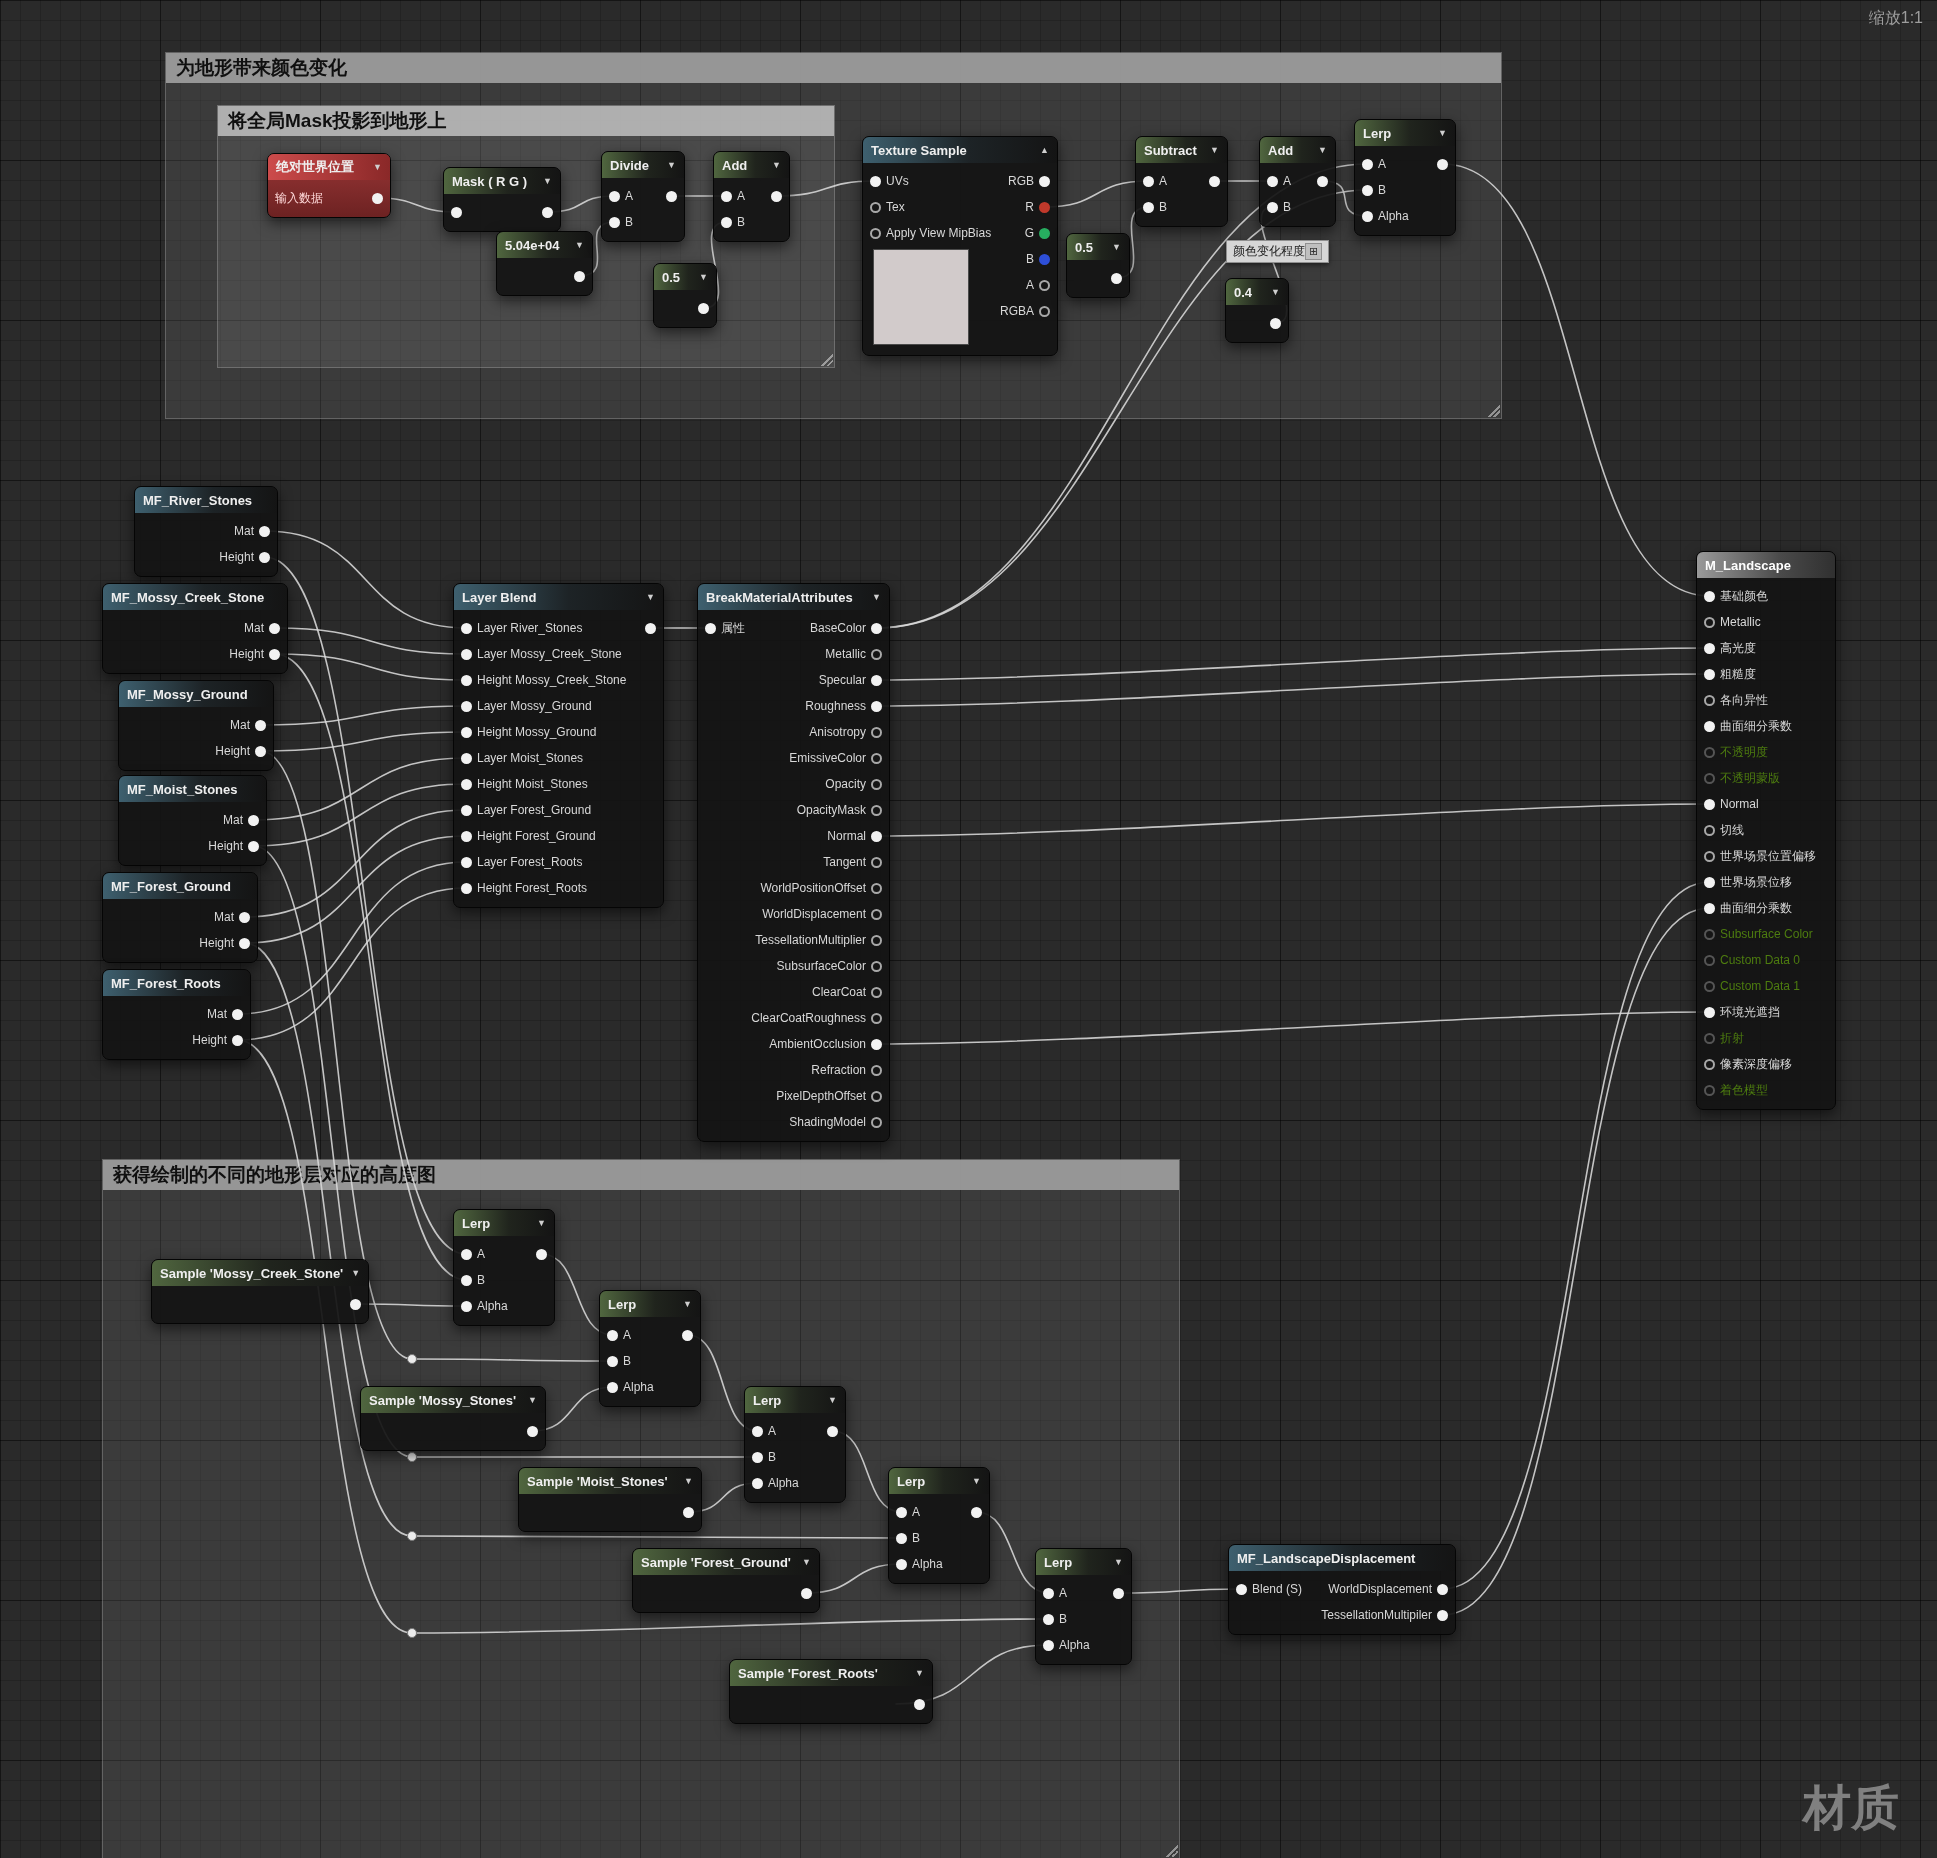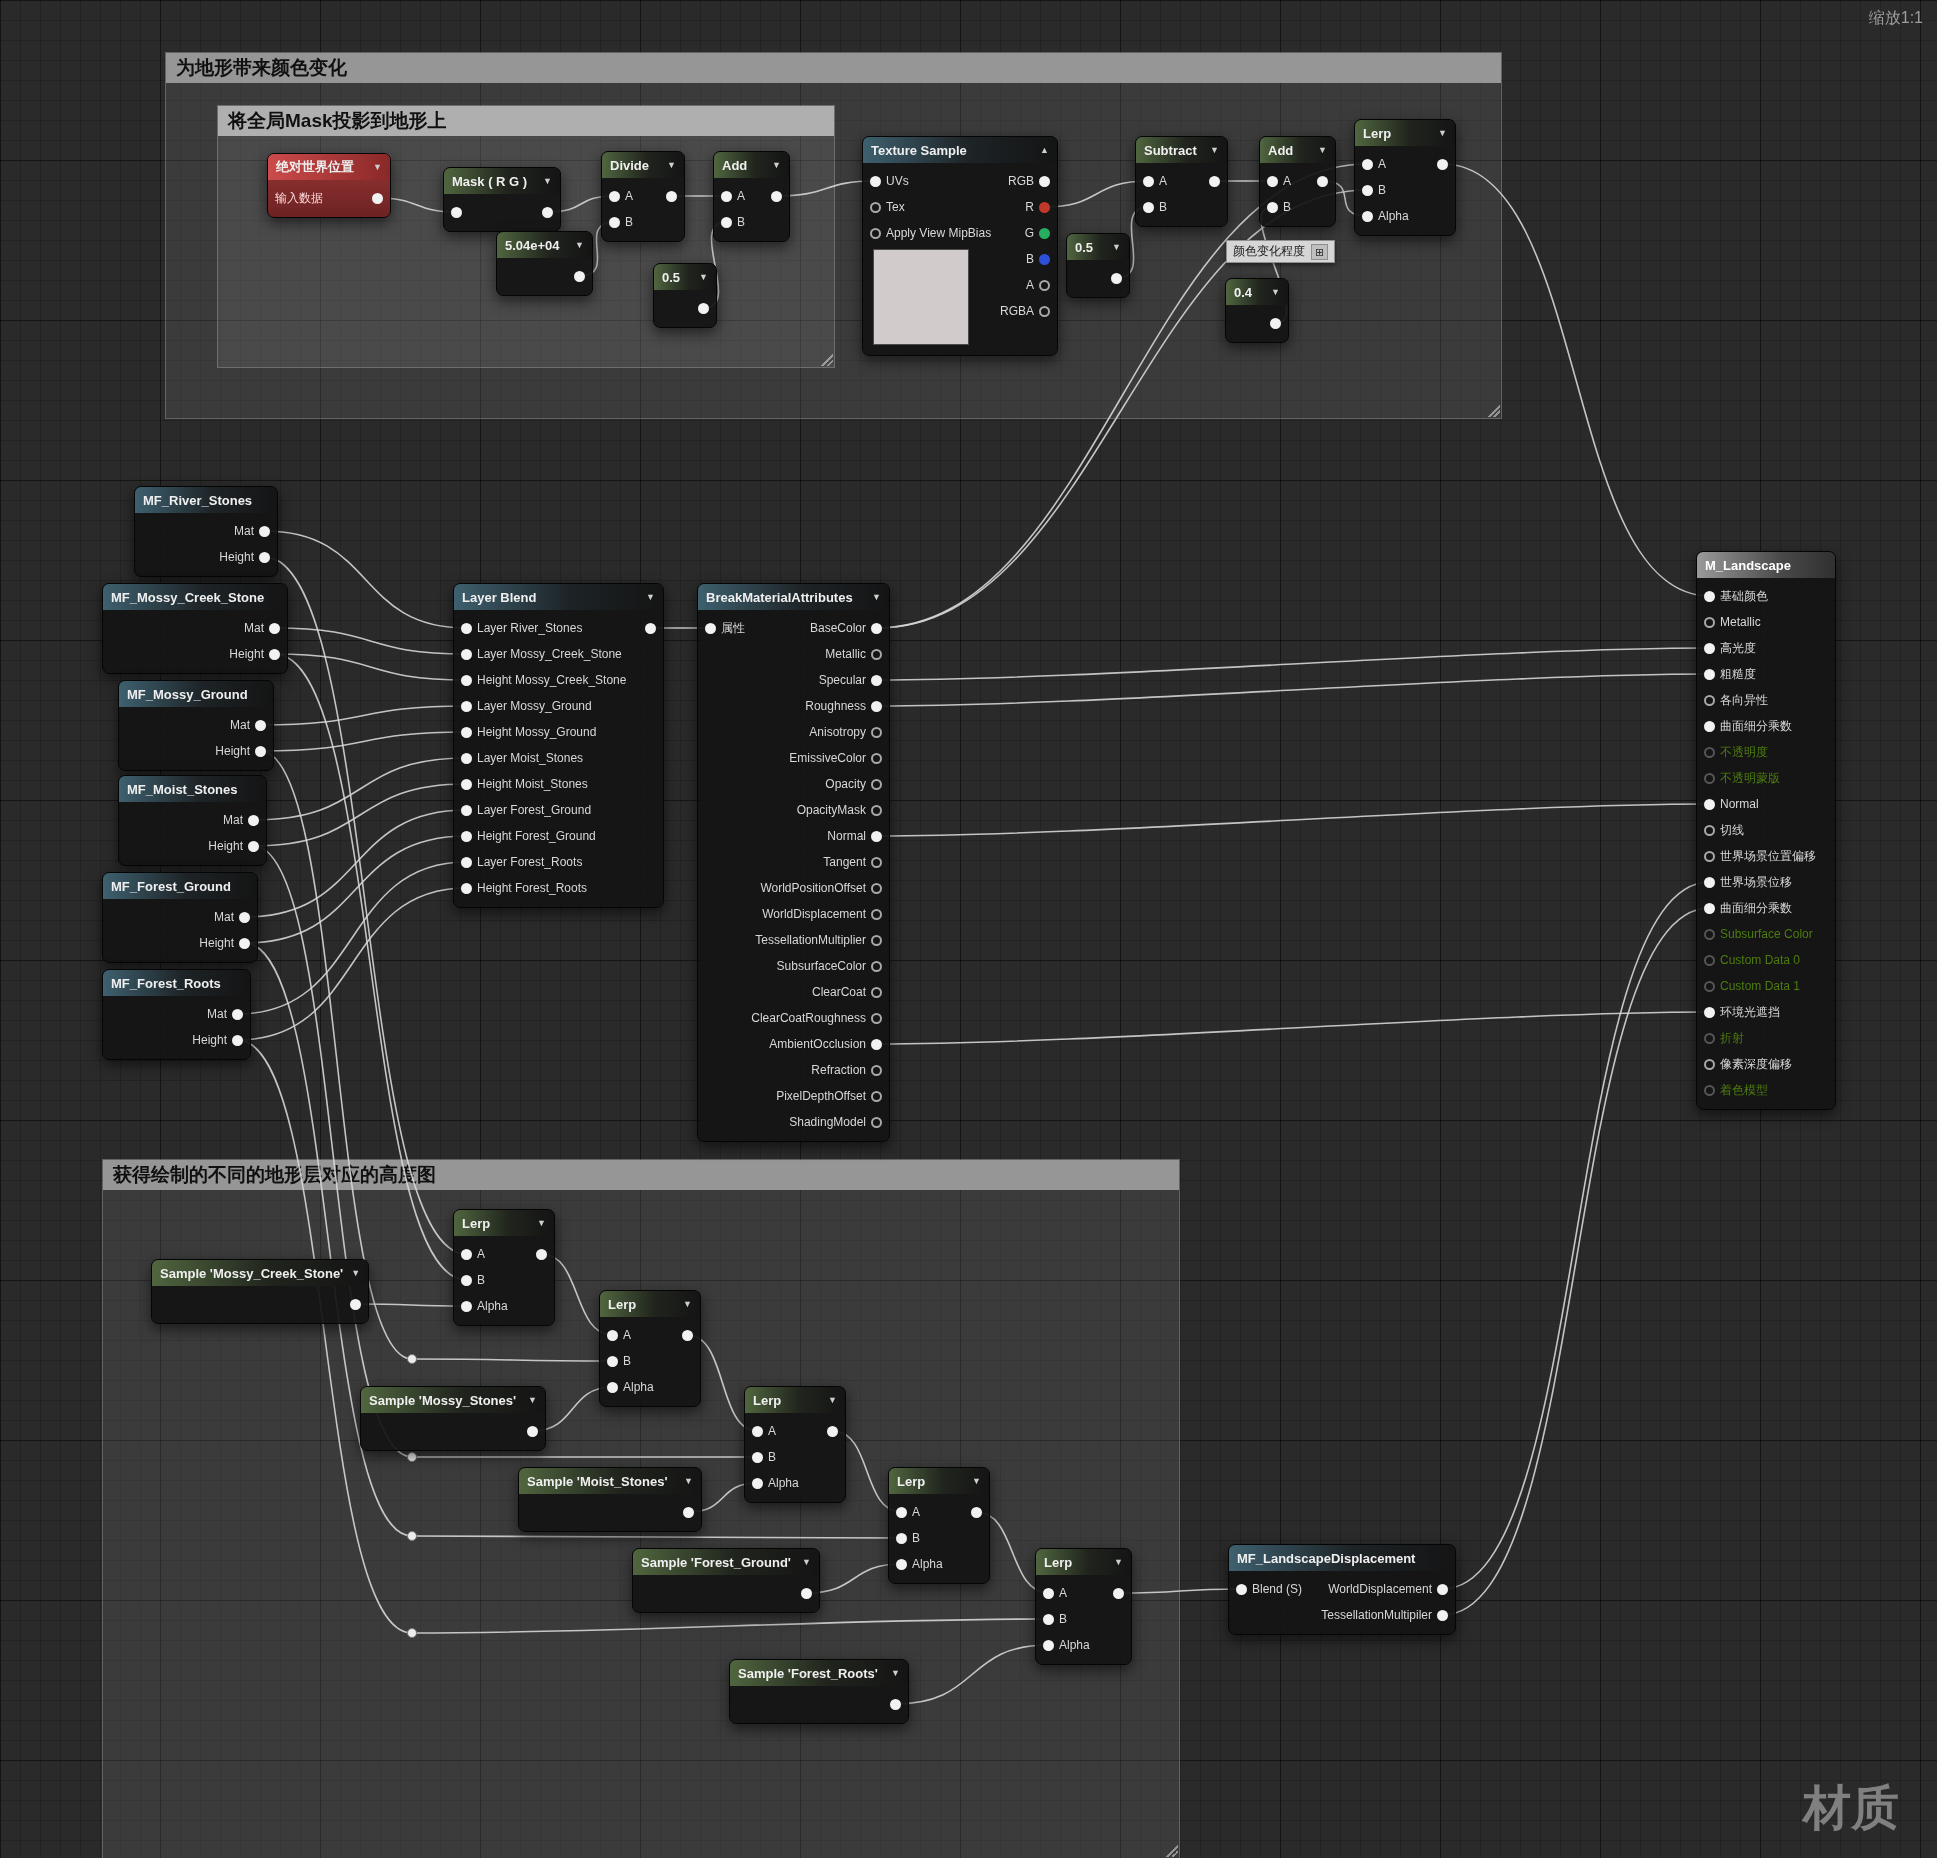--- a/index.html
+++ b/index.html
@@ -38,21 +38,21 @@
   .pin.disabled{border-color:#555;}
   .variant-math>.node-header{background:linear-gradient(90deg,#50663f,#20241d 55%,#141414);}
   .variant-func>.node-header{background:linear-gradient(90deg,#3e606f,#1d2326 55%,#141414);}
   .variant-tex>.node-header{background:linear-gradient(90deg,#3e606f,#1d2326 55%,#141414);}
   .variant-result>.node-header{background:linear-gradient(90deg,#9a9a9a,#4a4a4a 60%,#303030);color:#fff;}
   .variant-red{background:linear-gradient(#993636,#6d2222);}
   .variant-red>.node-header{background:linear-gradient(90deg,#cc4b4b,#8a2828);}
   .variant-red .plabel{color:#ffd9d9;}
   .variant-tex .node-body{min-height:192px;}
   .tex-preview{position:absolute;left:10px;top:86px;width:96px;height:96px;background:#d2cbcb;border:1px solid #4a4a4a;}
-  .tooltip{position:absolute;left:1226px;top:240px;display:flex;align-items:center;gap:6px;
+  .tooltip{position:absolute;left:1226px;top:240px;display:flex;gap:0;
     background:#d6d6d6;border:1px solid #8f8f8f;color:#1c1c1c;font-size:12px;padding:2px 6px;
     box-shadow:0 2px 5px rgba(0,0,0,.5);white-space:nowrap;}
   .tooltip-icon{display:inline-block;padding:0 3px;background:#bfbfbf;border:1px solid #8f8f8f;
     font-size:11px;line-height:14px;color:#333;}
   .zoom-label{position:absolute;top:8px;right:14px;font-size:16px;color:#9d9d9d;}
   .watermark{position:absolute;right:38px;bottom:18px;font-size:48px;font-weight:bold;color:#8f8f8f;opacity:.85;}
 </style>
 </head>
 <body>
 
@@ -1117,21 +1117,21 @@
           </div>
           <div class="row">
             <span class="cell in">
               <span class="pin filled"></span>
               <span class="plabel">Alpha</span>
             </span>
             <span class="cell out"></span>
           </div>
         </div>
       </div>
-      <div class="node variant-math" style="left: 729px; top: 1659px; width: 180px;">
+      <div class="node variant-math" style="left: 729px; top: 1659px; width: 204px;">
         <div class="node-header">
           <span class="node-title">Sample 'Forest_Roots'</span>
           <span class="hdr-arrow">▼</span>
         </div>
         <div class="node-body">
           <div class="row">
             <span class="cell in"></span>
             <span class="cell out">
               <span class="pin filled"></span>
             </span>

